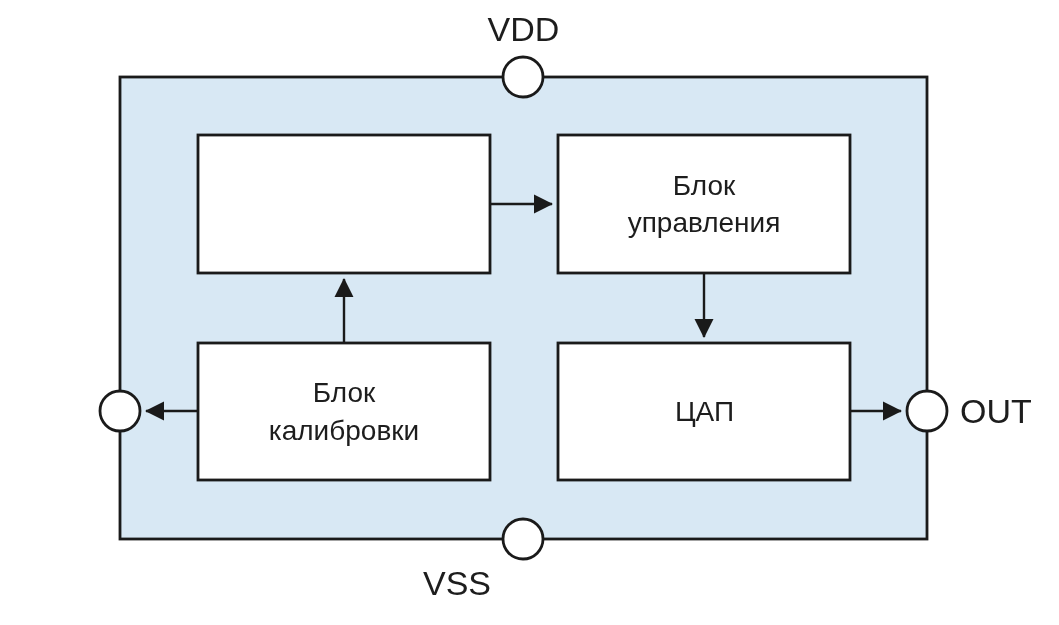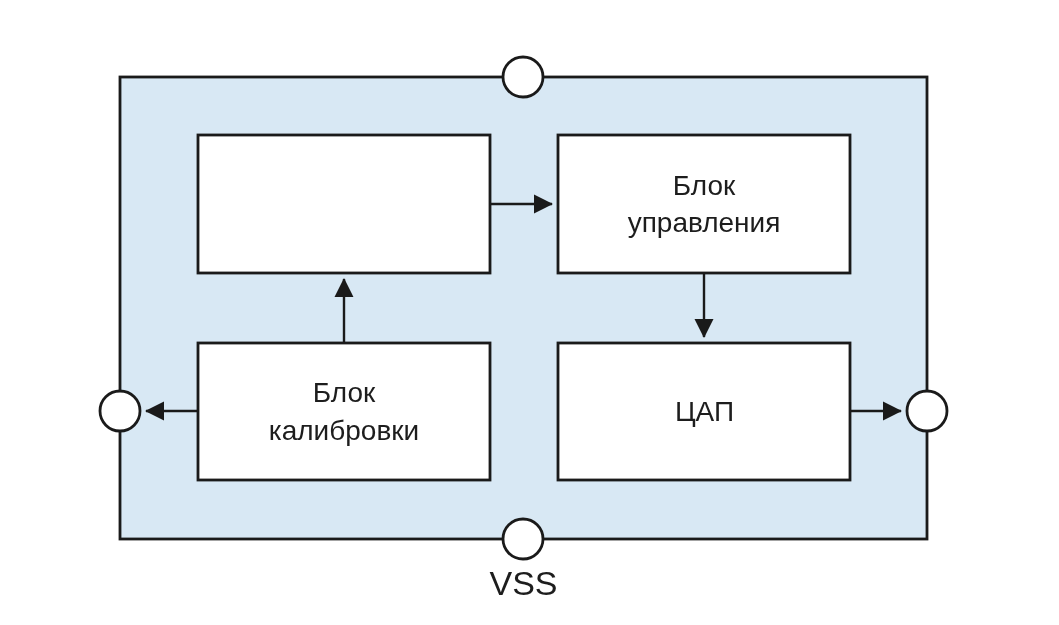--- a/index.html
+++ b/index.html
@@ -53,21 +53,21 @@
     pointer-events: none;
   }
   .pin-label {
     position: absolute;
     font-size: 34px;
     line-height: 42px;
     color: #1d1d1d;
     pointer-events: none;
   }
   .pin-label.vdd  { left: 423px; top: 8px;   width: 201px; text-align: center; }
-  .pin-label.vss  { left: 423px; top: 562px; width: 201px; text-align: center; }
+  .pin-label.vss  { left: 423px; top: 562px; width: 201px; }
   .pin-label.fail { left: 0px;   top: 390px; width: 95px;  text-align: right; }
   .pin-label.out  { left: 960px; top: 390px; width: 99px;  text-align: left; }
   .block-label.thermo  { left: 198px; top: 135px; width: 292px; height: 138px; }
   .block-label.control { left: 558px; top: 135px; width: 292px; height: 138px; }
   .block-label.calib   { left: 198px; top: 343px; width: 292px; height: 137px; }
   .block-label.dac     { left: 558px; top: 343px; width: 293px; height: 137px; }
 </style>
 </head>
 <body>
 
@@ -98,15 +98,17 @@
     <circle class="pin-circle" cx="120" cy="411" r="20"></circle>
     <circle class="pin-circle" cx="927" cy="411" r="20"></circle>
   </svg>
 
   <div class="block-label control">Блок
 управления</div>
   <div class="block-label calib">Блок
 калибровки</div>
   <div class="block-label dac">ЦАП</div>
 
+  <div class="pin-label vdd">VDD</div>
   <div class="pin-label vss">VSS</div>
+  <div class="pin-label out">OUT</div>
 
 </div>
 
 </body></html>

